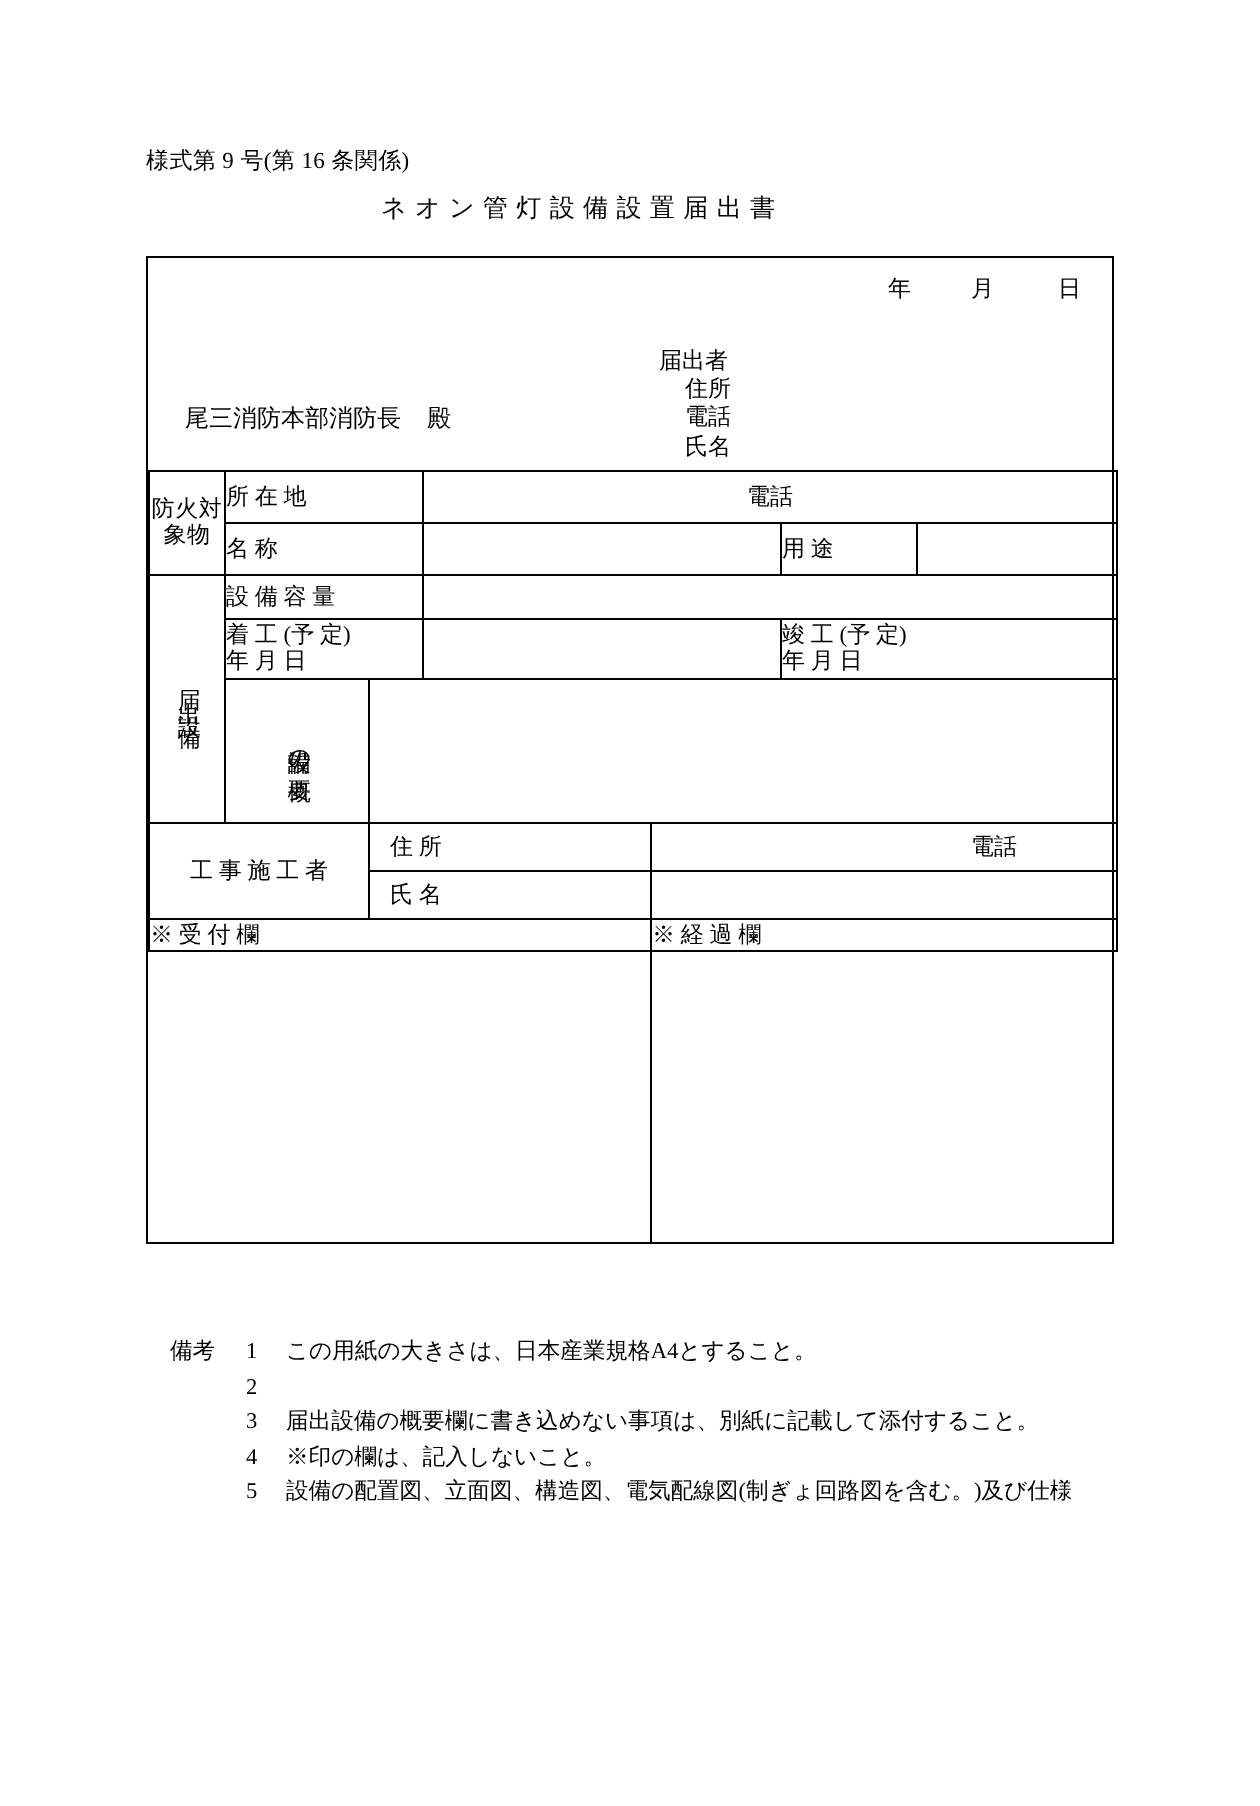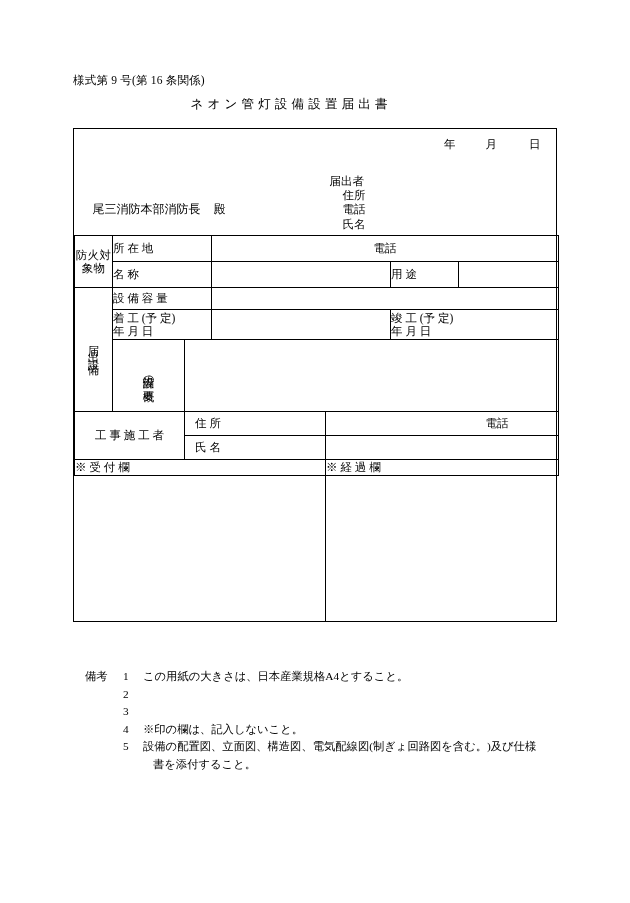--- a/index.html
+++ b/index.html
@@ -351,32 +351,32 @@
     </div>
 
     <div class="rm-row">
       <div class="rm-head"></div>
       <div class="rm-num">2</div>
     </div>
 
     <div class="rm-row">
       <div class="rm-head"></div>
       <div class="rm-num">3</div>
+      <div class="rm-body">届出設備の概要欄に書き込めない事項は、別紙に記載して添付すること。</div>
     </div>
 
     <div class="rm-row">
       <div class="rm-head"></div>
       <div class="rm-num">4</div>
       <div class="rm-body">※印の欄は、記入しないこと。</div>
     </div>
 
     <div class="rm-row">
       <div class="rm-head"></div>
       <div class="rm-num">5</div>
       <div class="rm-body">
         <span>設備の配置図、立面図、構造図、電気配線図(制ぎょ回路図を含む。)及び仕様</span>
-        <div class="rm-cont">書を添付すること。</div>
       </div>
     </div>
 
   </div>
 
 </div>
 
 </body></html>

